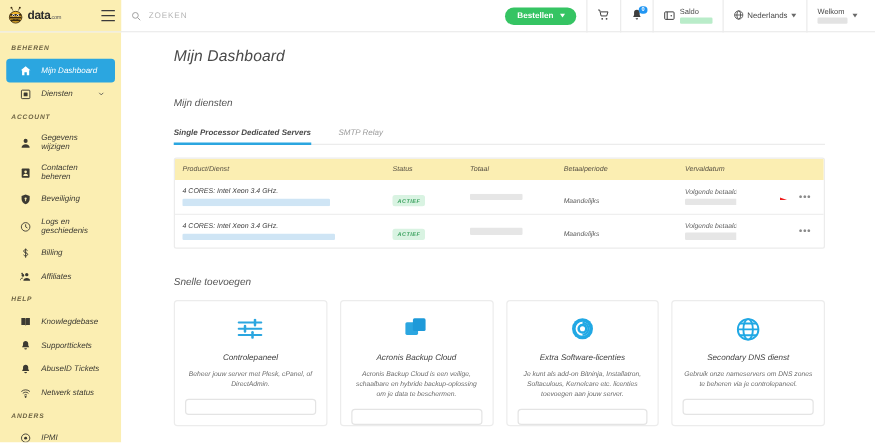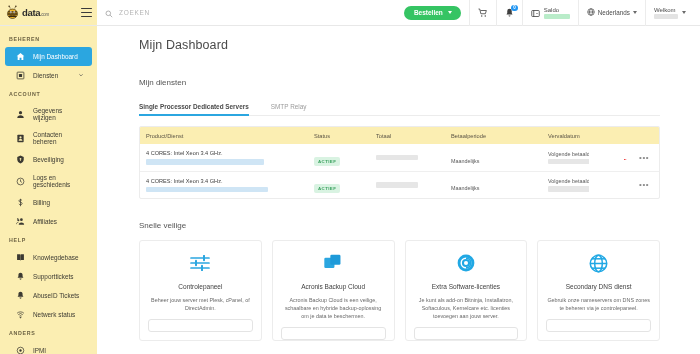--- a/index.html
+++ b/index.html
@@ -86,21 +86,21 @@
     padding: 0 1px; line-height: 1;
   }
   .saldo-cell { flex-direction: row; gap: 4px; }
   .stacked { display: flex; flex-direction: column; align-items: flex-start; gap: 1px; }
   .stacked-label { font-size: 6px; color: #4a4a4a; line-height: 1; }
   .redact-green { width: 26px; height: 5px; background: #b9ecc9; border-radius: 1px; }
   .redact-gray { width: 24px; height: 5px; background: #e3e3e3; border-radius: 1px; }
   .lang-cell { gap: 3px; font-size: 6.3px; color: #4a4a4a; }
 
   
-  .body-wrap { flex: 1; display: flex; min-height: 0; }
+  .body-wrap { flex: 1; display: flex; min-height: 0; font-style: italic; }
 
   
   .sidebar {
     width: 97px; flex: 0 0 97px;
     background: #fbeeb2;
     padding-top: 4px;
     overflow: hidden;
   }
   .side-group-title {
     font-size: 5.3px; font-weight: 700; color: #6d6343;
@@ -481,21 +481,21 @@
               <div class="expiry-label">Volgende betaaldatum</div>
               <div class="redact-bar" style="width:52px;margin-top:2px"></div>
             </div>
             <div class="cell c-actions">
               <span class="dots">•••</span>
             </div>
           </div>
         </div>
     </div>
 
-    <div class="upgrades-title">Snelle veilige</div>
+    <div class="upgrades-title">Snelle toevoegen</div>
     <div class="cards" id="cards">
         <div class="card">
           <div class="card-ico">
             <svg viewBox="0 0 44 30" width="22" height="16" fill="none" stroke="#2ba6e0" stroke-width="3.4" stroke-linecap="round">
               <line x1="4" y1="5" x2="40" y2="5"></line>
               <line x1="4" y1="15" x2="40" y2="15"></line>
               <line x1="4" y1="25" x2="40" y2="25"></line>
               <line x1="30" y1="0.6" x2="30" y2="9.4" stroke-width="4"></line>
               <line x1="14" y1="10.6" x2="14" y2="19.4" stroke-width="4"></line>
               <line x1="26" y1="20.6" x2="26" y2="29.4" stroke-width="4"></line>

